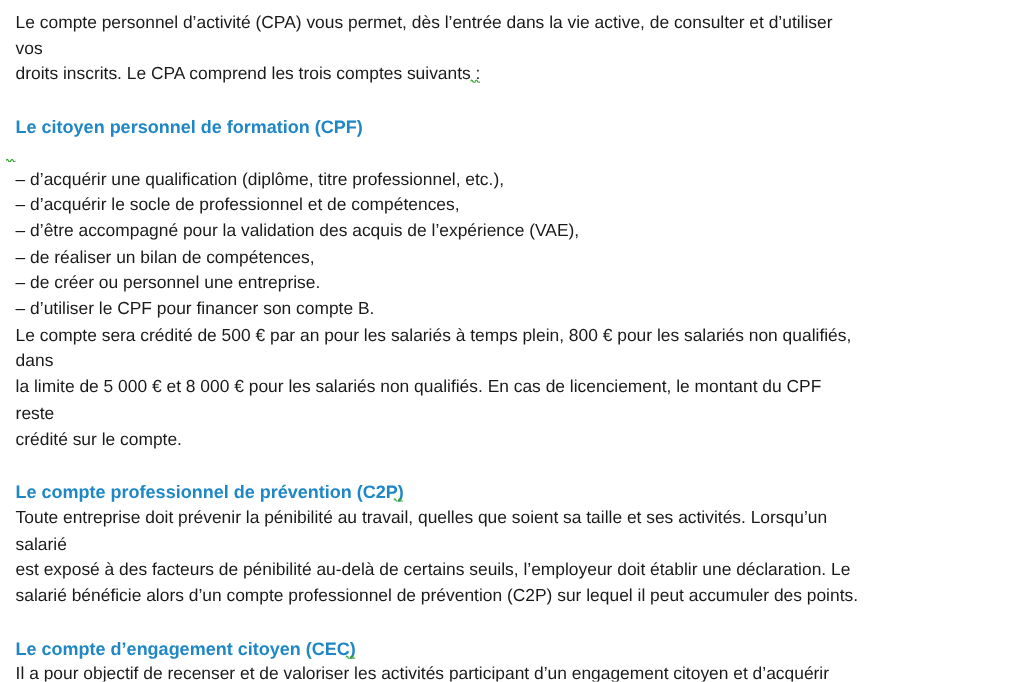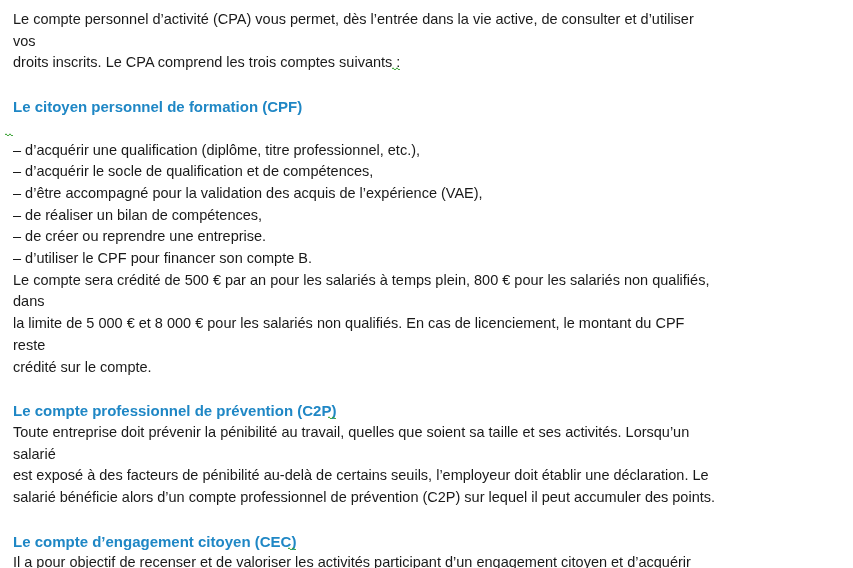--- a/index.html
+++ b/index.html
@@ -74,24 +74,24 @@
         </svg></span></p>
 
   <h2><span>Le citoyen personnel de formation (CPF)</span></h2>
 
   <p><span class="squig"><svg width="8" height="4" viewBox="0 0 8 4">
           <path d="M0 3 Q1 0.6 2 3 T4 3 T6 3 T8 3" fill="none" stroke-width="1" stroke="#3AA335"></path>
         </svg></span></p>
 
   <ul class="dash-list">
     <li>– d’acquérir une qualification (diplôme, titre professionnel, etc.),</li>
-    <li>– d’acquérir le socle de qualification et de compétences,</li>
+    <li>– d’acquérir le socle de professionnel et de compétences,</li>
     <li>– d’être accompagné pour la validation des acquis de l’expérience (VAE),</li>
     <li>– de réaliser un bilan de compétences,</li>
-    <li>– de créer ou reprendre une entreprise.</li>
+    <li>– de créer ou personnel une entreprise.</li>
     <li>– d’utiliser le CPF pour financer son compte B.</li>
   </ul>
 
   <p>Le compte sera crédité de 500 € par an pour les salariés à temps plein, 800 € pour les salariés non qualifiés, dans
 la limite de 5 000 € et 8 000 € pour les salariés non qualifiés. En cas de licenciement, le montant du CPF reste
 crédité sur le compte.</p>
 
   <h2><span>Le compte professionnel de prévention (C2P)</span><span class="squig"><svg width="8" height="4" viewBox="0 0 8 4">
           <path d="M0 3 Q1 0.6 2 3 T4 3 T6 3 T8 3" fill="none" stroke-width="1" stroke="#3AA335"></path>
         </svg></span></h2>

